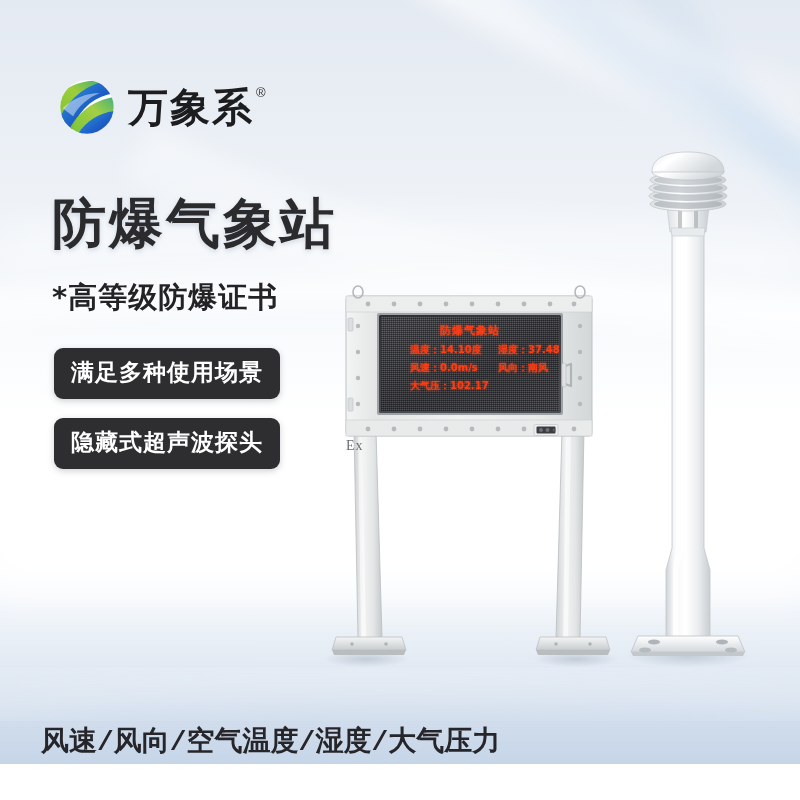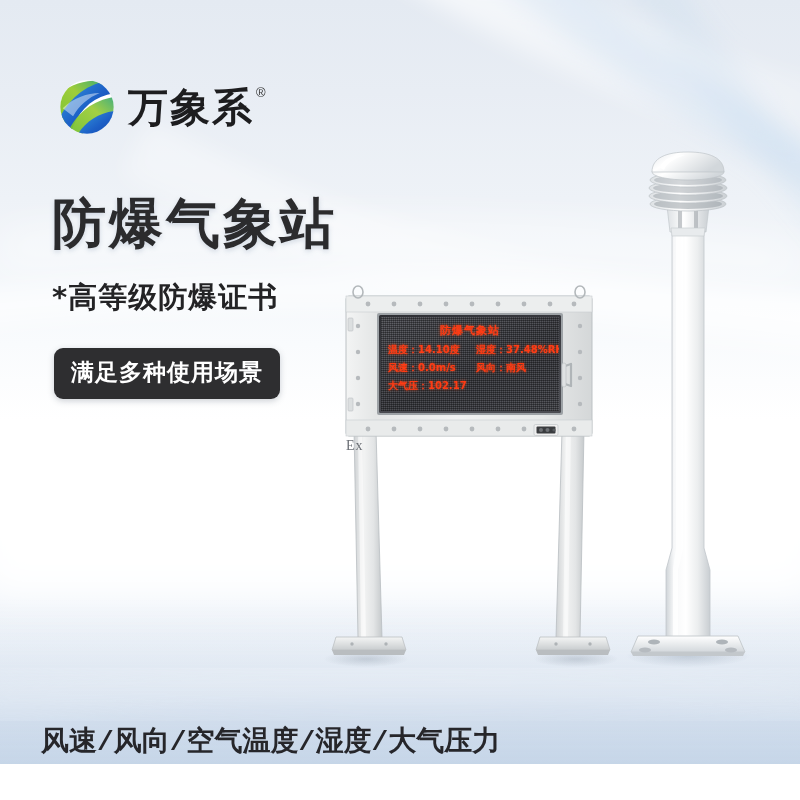--- a/index.html
+++ b/index.html
@@ -158,20 +158,21 @@
     font-weight: bold;
     letter-spacing: 1px;
     text-shadow: 0 0 3px rgba(255,70,20,0.85);
     margin-bottom: 5px;
     font-family: "DejaVu Sans", "Liberation Sans", sans-serif;
   }
   .led-grid {
     display: grid;
     grid-template-columns: 88px 86px;
     row-gap: 4px;
+    margin-left: 22px;
   }
   .led-cell {
     color: #ff3b14;
     font-size: 10px;
     font-weight: bold;
     white-space: nowrap;
     text-shadow: 0 0 3px rgba(255,70,20,0.8);
     font-family: "DejaVu Sans", "Liberation Sans", sans-serif;
   }
   .led-cell.span2 { grid-column: 1 / span 2; }
@@ -280,20 +281,21 @@
       <span class="logo-text">万象系</span>
       <span class="logo-reg">®</span>
     </div>
   </div>
 
   <div class="headline">防爆气象站</div>
   <div class="subhead">*高等级防爆证书</div>
 
   <div class="pills">
     <span class="pill">满足多种使用场景</span>
+    <span class="pill">隐藏式超声波探头</span>
   </div>
 
   <div class="cabinet-unit">
     <svg class="cab-svg" viewBox="0 0 300 392" xmlns="http://www.w3.org/2000/svg">
       <defs>
         <linearGradient id="metalFace" x1="0" y1="0" x2="1" y2="0">
           <stop offset="0%" stop-color="#f3f4f4"></stop>
           <stop offset="12%" stop-color="#e4e6e6"></stop>
           <stop offset="45%" stop-color="#f0f1f1"></stop>
           <stop offset="80%" stop-color="#e7e9e9"></stop>

